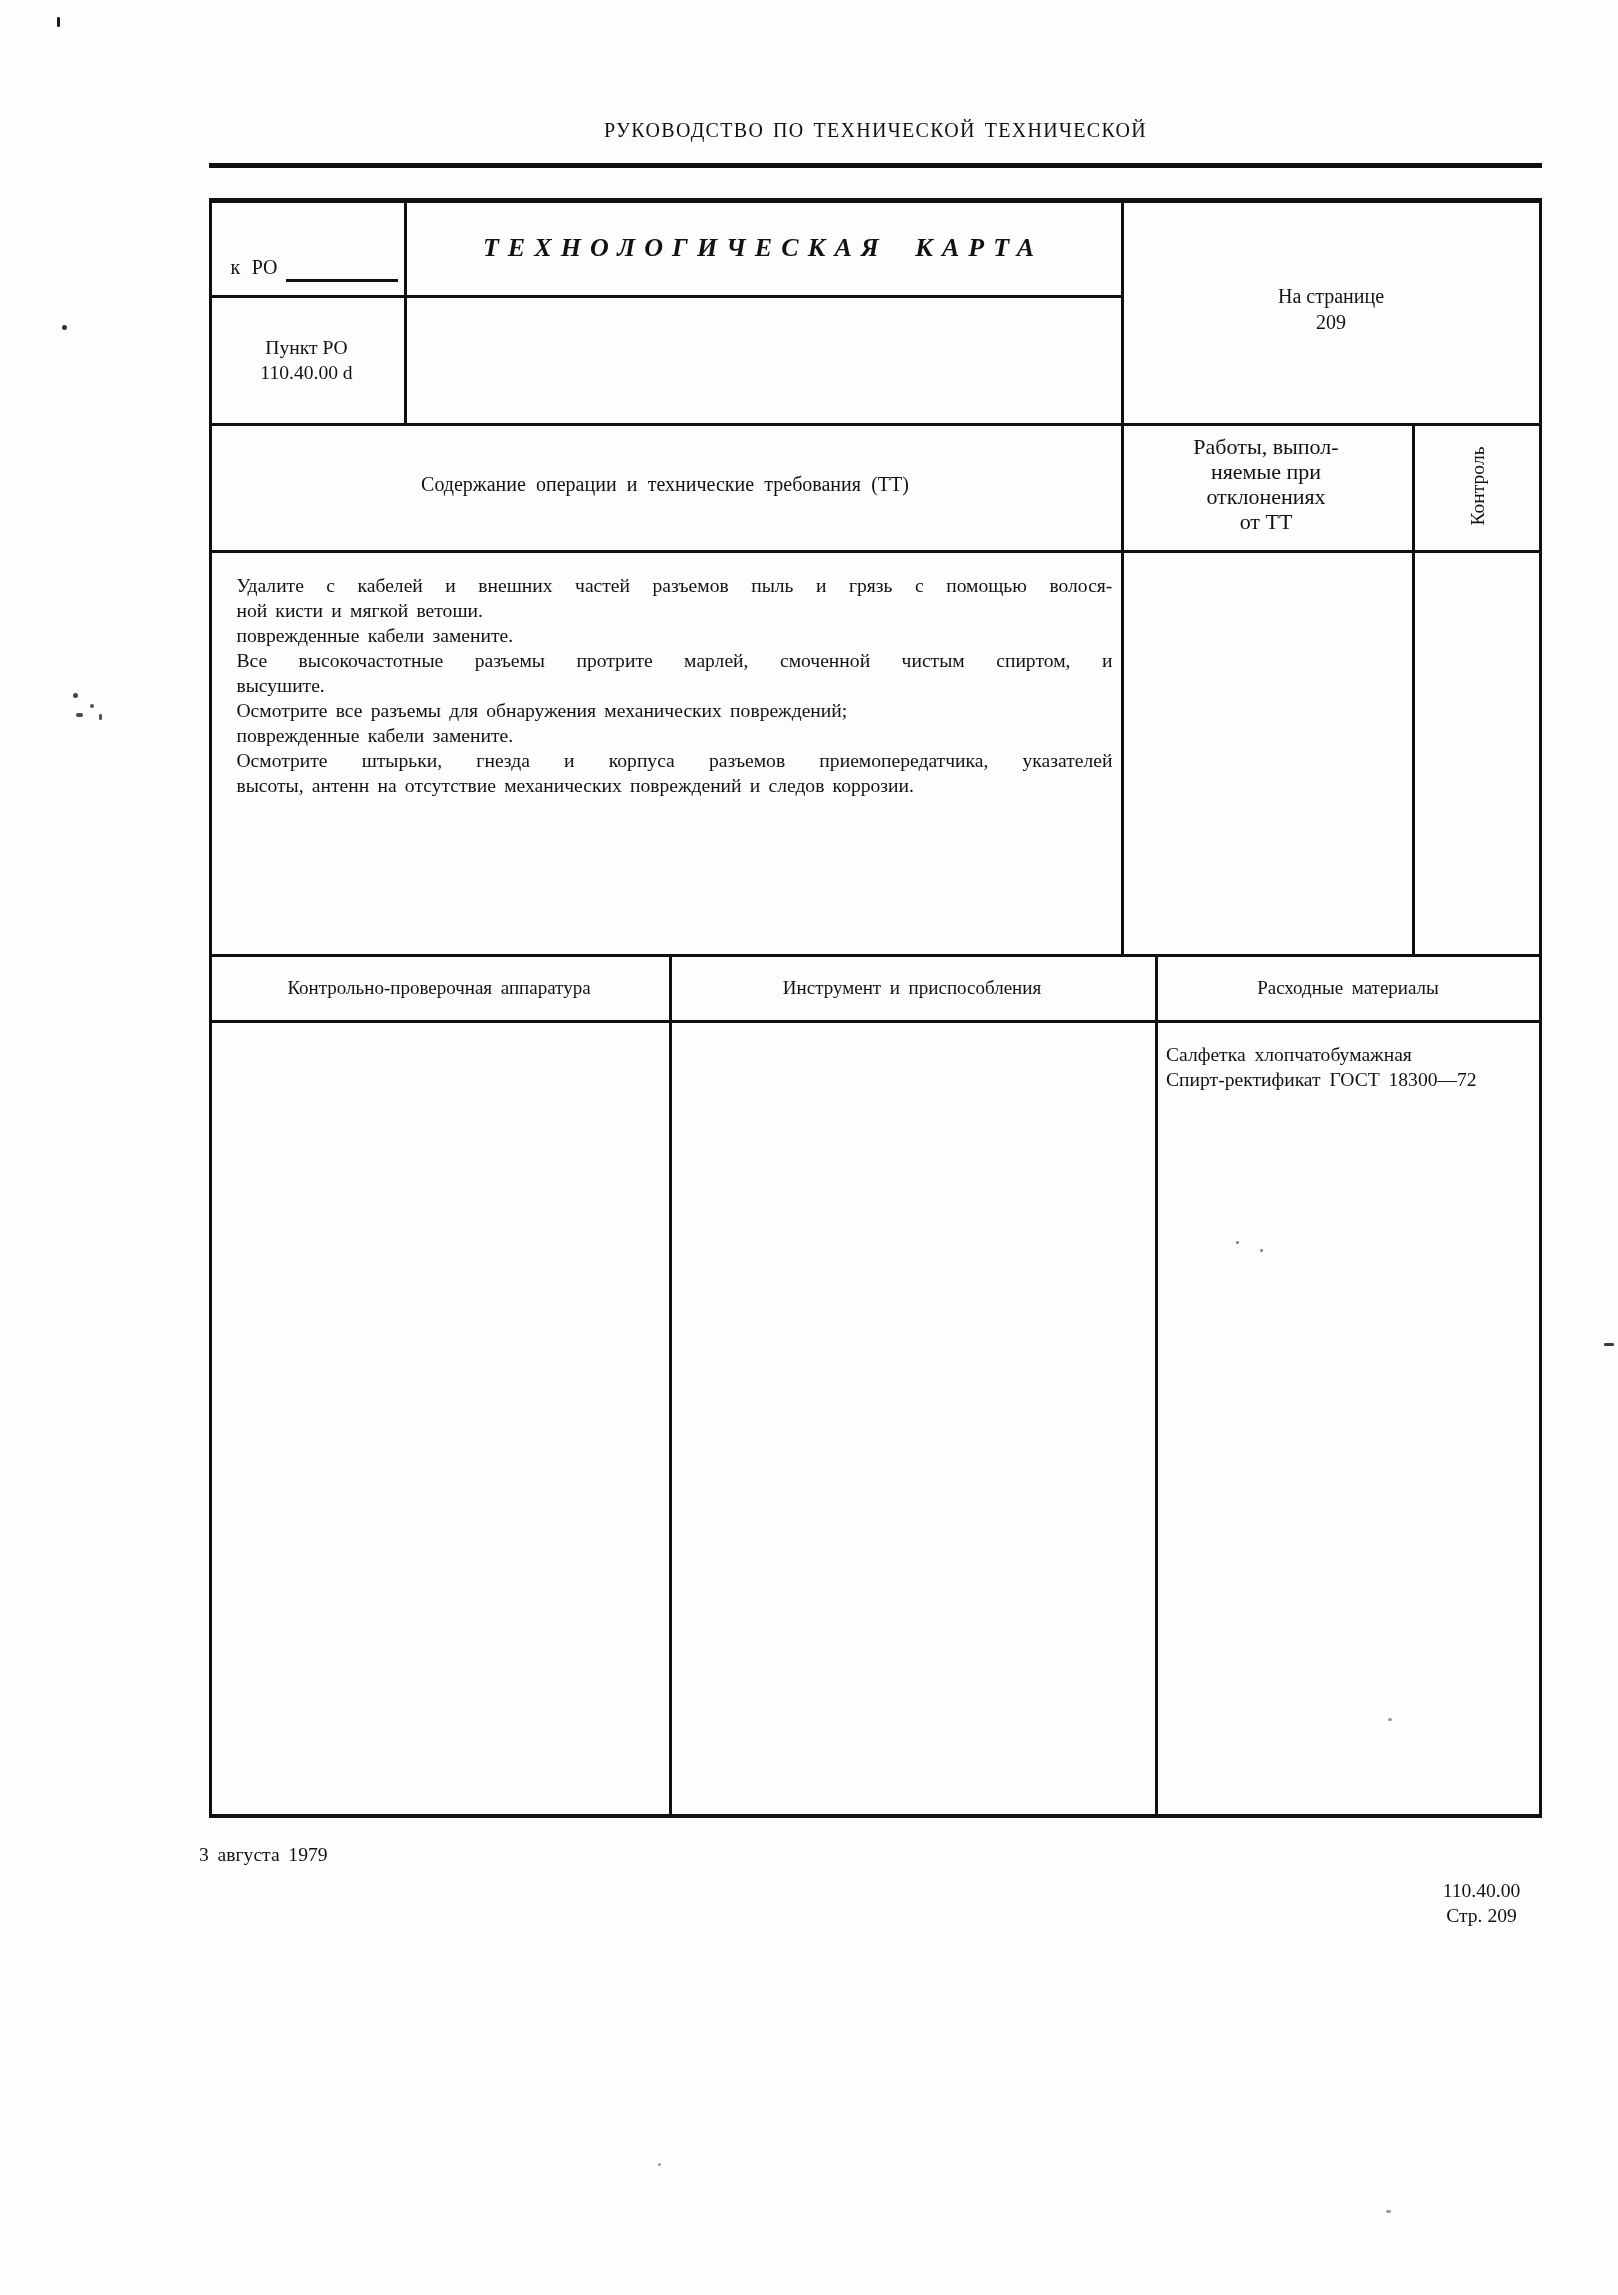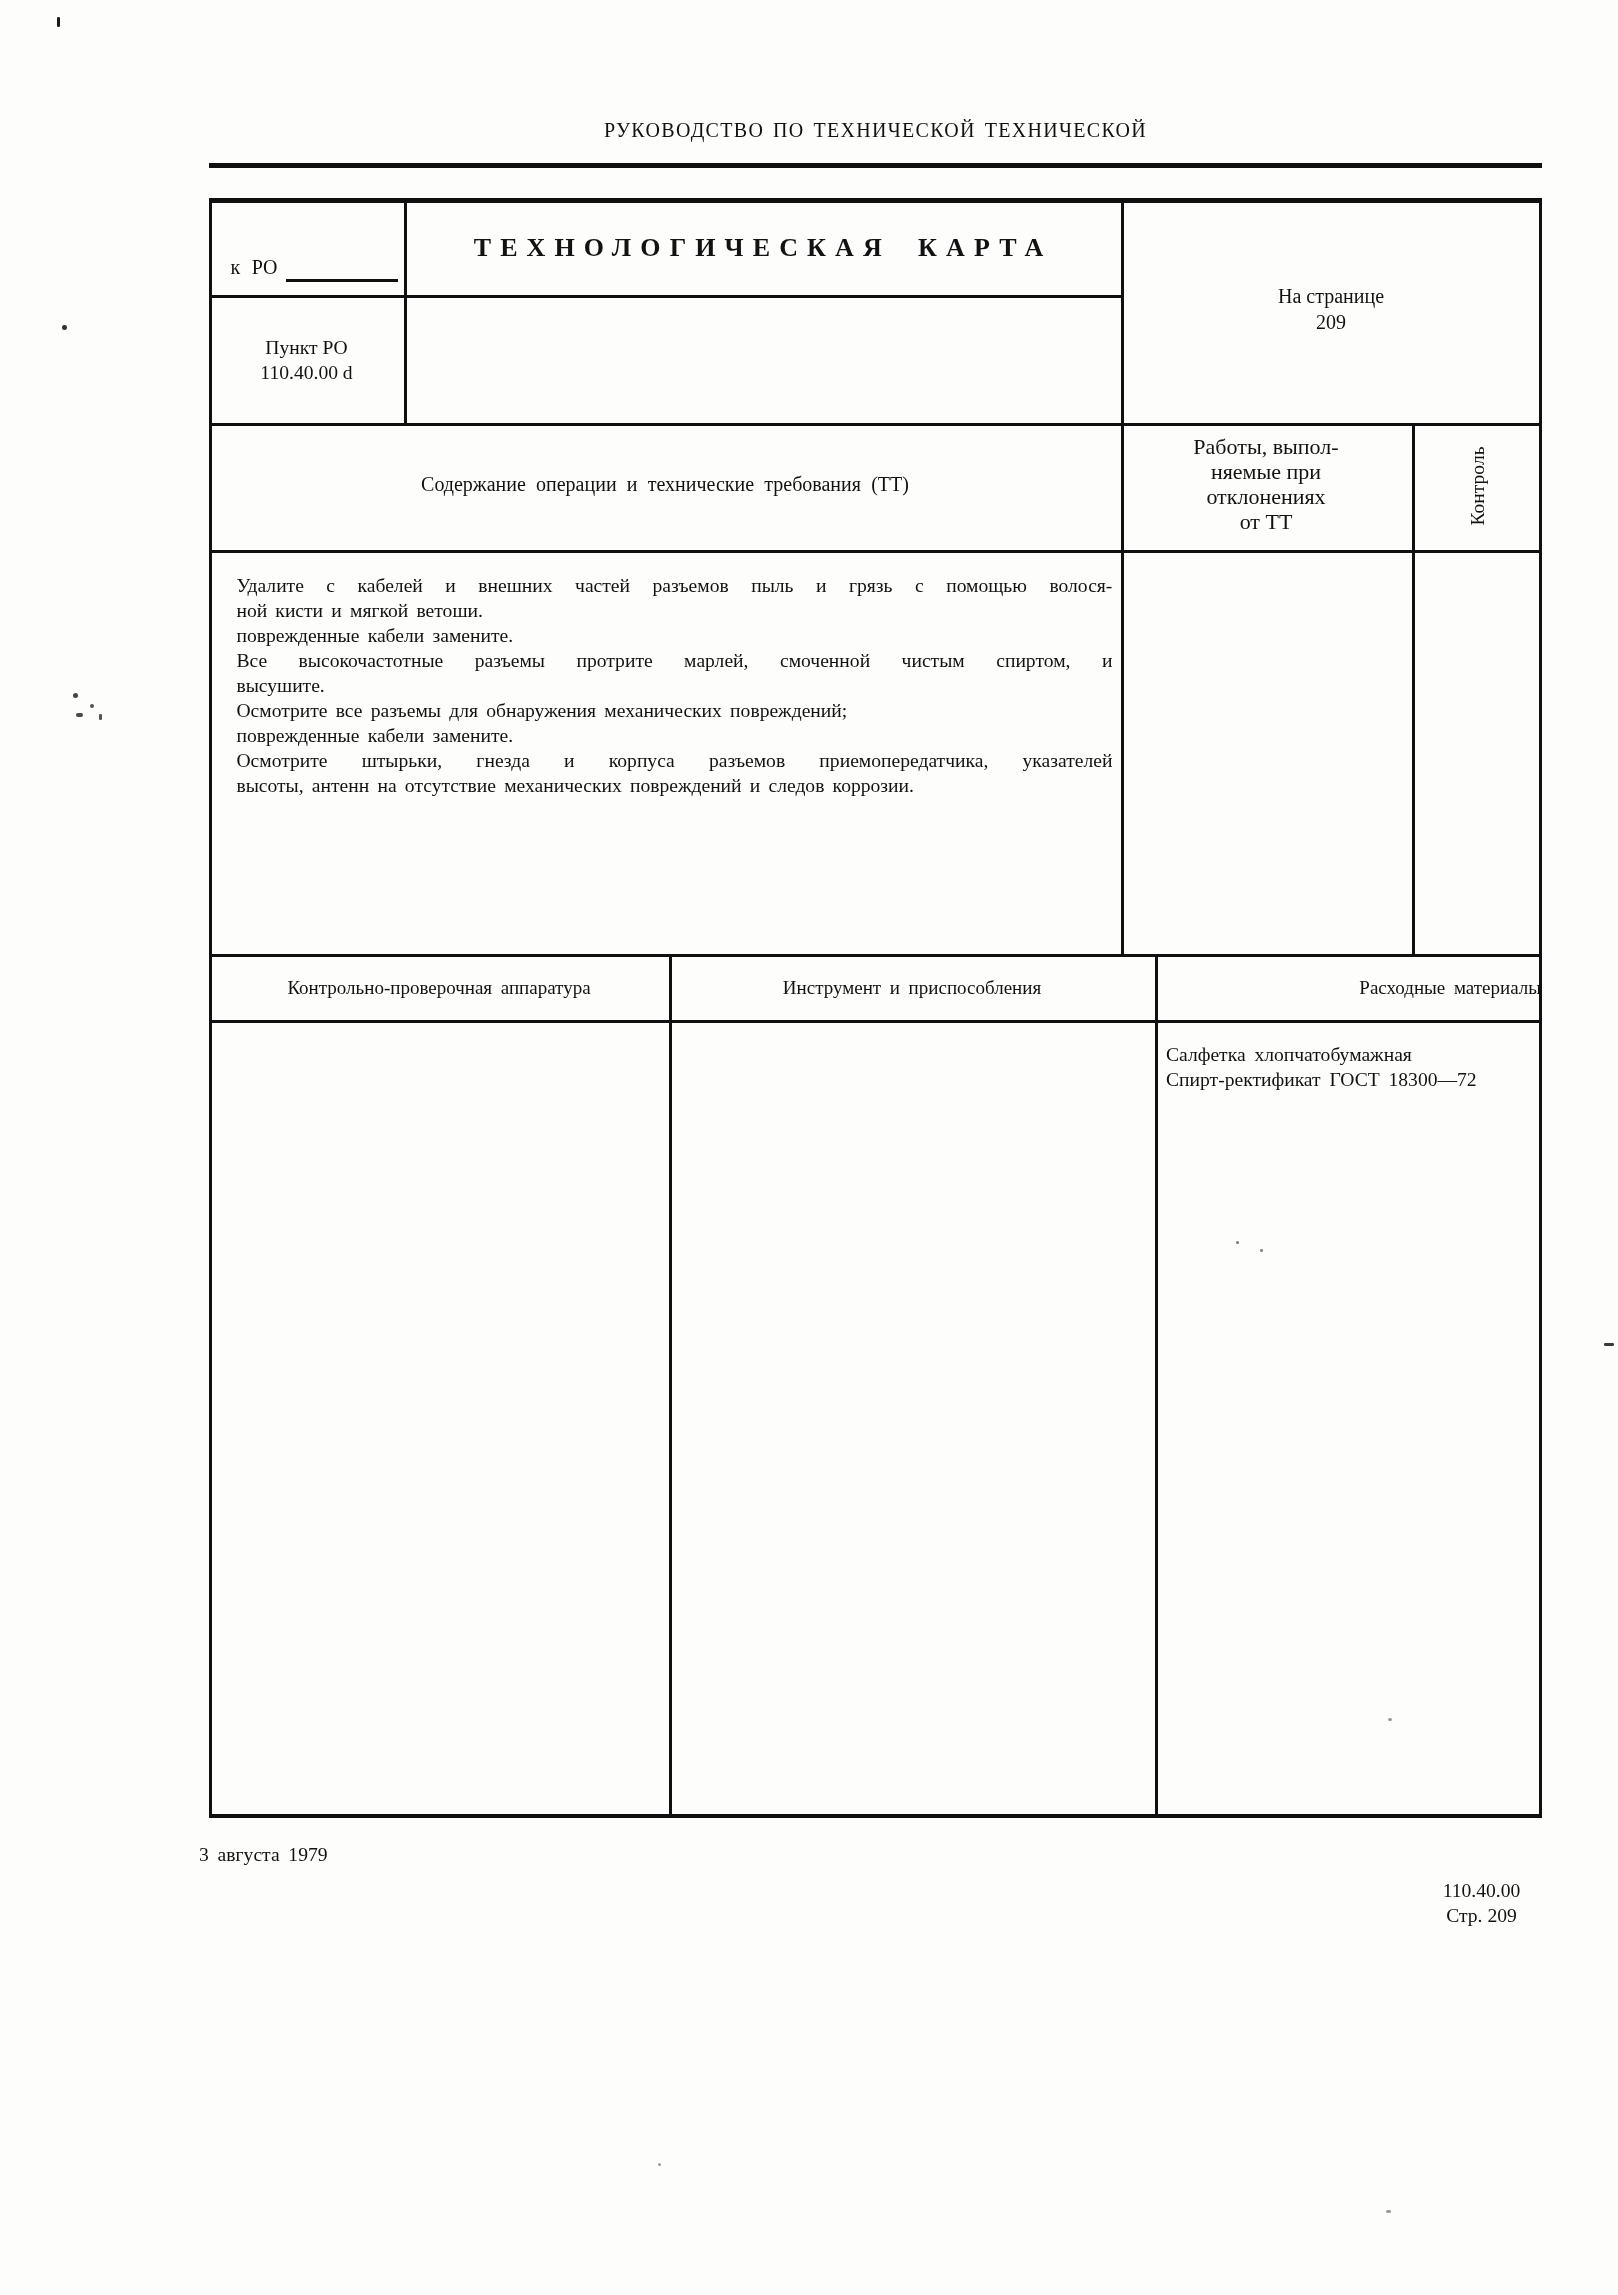--- a/index.html
+++ b/index.html
@@ -25,41 +25,41 @@
 
   .cell-text{position:absolute;line-height:25px;font-size:19.6px;}
 
   .kro{left:21.5px;top:57px;font-size:20px;word-spacing:6.5px;}
   .kro-underline{left:77px;top:81px;width:112px;height:2.6px;}
 
   .punkt{left:0;top:137px;width:195px;font-size:19.6px;}
   .card-title{
     left:195px;top:37px;width:718px;
     font-size:26px;font-weight:bold;letter-spacing:9.1px;word-spacing:11.7px;
-    white-space:nowrap;text-align:center;
+    white-space:nowrap;text-align:center;font-style:italic;
   }
   .work-name{left:195px;top:134px;width:718px;font-size:20px;word-spacing:5.9px;}
   .on-page{left:912px;top:85px;width:420px;font-size:20px;line-height:26px;}
 
   .oper-header{left:0;top:274px;width:912px;font-size:20px;word-spacing:5.2px;}
   .dev-header{left:912px;top:236px;width:290px;font-size:22px;line-height:25px;}
   .control-header{
     left:1268px;top:288px;font-size:19.6px;white-space:nowrap;
     transform:translate(-50%,-50%) rotate(-90deg);
   }
 
   .ops{left:27.4px;top:375px;width:876px;}
   .opline{height:25px;font-size:19.6px;line-height:25px;word-spacing:3.3px;white-space:normal;}
   .jl{text-align:justify;text-align-last:justify;text-justify:inter-word;}
   .ll{text-align:left;}
 
   .bh{top:777px;font-size:19px;word-spacing:3.9px;}
   .bh1{left:0;width:460px;}
   .bh2{left:460px;width:486px;}
-  .bh3{left:946px;width:386px;text-align:right;}
+  .bh3{left:946px;width:386px;}
 
   .materials{left:957px;top:844px;width:372px;font-size:19.6px;line-height:25px;word-spacing:3.9px;}
 
   .footer-date{left:199px;top:1844px;font-size:19.6px;word-spacing:3.9px;}
   .footer-ref{left:1403px;top:1878px;width:157px;font-size:19.6px;line-height:25px;text-align:center;}
 
   .speck{position:absolute;border-radius:50%;}
 </style>
 </head>
 <body>

